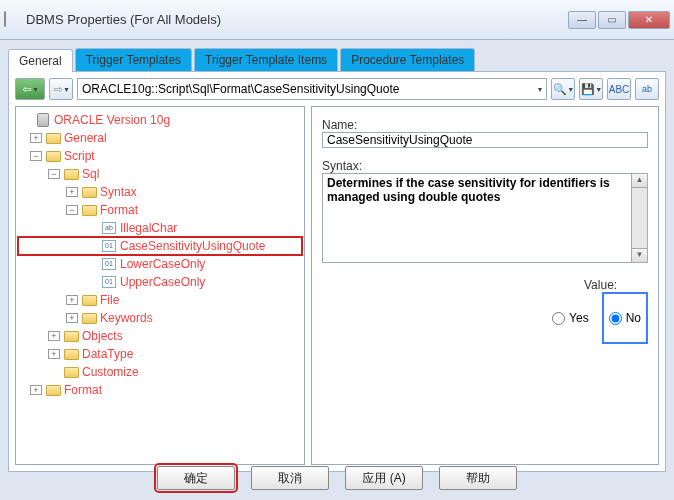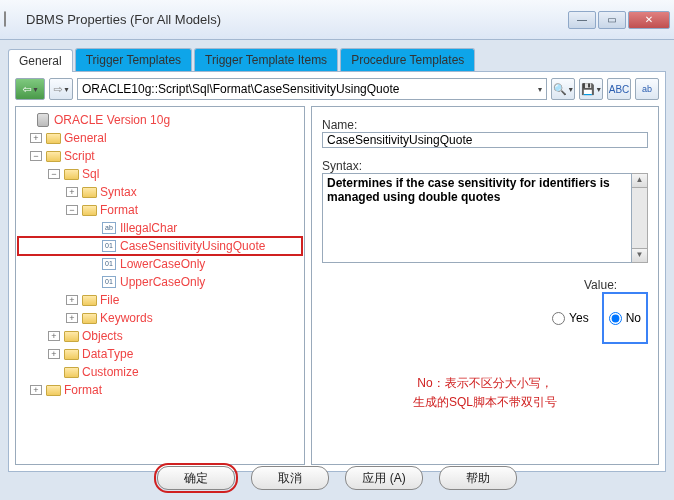--- a/index.html
+++ b/index.html
@@ -50,21 +50,21 @@
 .sb-arrow.down { border-top: 1px solid #aaa; border-bottom: none; margin-top: auto; }
 
 .radio-group { display: flex; align-items: center; gap: 13px; }
 .radio-opt { display: flex; align-items: center; gap: 4px; }
 .radio-opt input { margin: 0; }
 .no-highlight { border: 2px solid #3b82f6; padding: 17px 5px; }
 
 .annotation { color: #d02020; font-size: 15px; margin-top: 30px; line-height: 1.6; text-align: center; }
 
 .button-row { position: absolute; bottom: 10px; left: 0; right: 0; display: flex; justify-content: center; gap: 16px; }
-.dlg-btn { width: 78px; height: 24px; background: linear-gradient(#fdfdfd,#e4e4e4); border: 1px solid #888; border-radius: 11px; color: #222; }
+.dlg-btn { width: 78px; height: 24px; background: linear-gradient(#fdfdfd,#e4e4e4); border: 1px solid #888; border-radius: 2px; color: #222; }
 .dlg-btn.primary { outline: 2px solid #d02020; outline-offset: 1px; }
 
 .dd-arrow { font-size: 8px; color: #444; margin-left: 2px; }
 </style>
 </head>
 <body>
 
 <div class="titlebar">
   <span class="icon"><span class="db"></span></span>
   <span class="title">DBMS Properties (For All Models)</span>
@@ -234,24 +234,20 @@
             <label class="radio-opt">
                 <input type="radio" name="v" style="">
                 <span>Yes</span>
               </label>
             <label class="radio-opt no-highlight">
                 <input type="radio" name="v" checked="" style="">
                 <span>No</span>
               </label>
           </div>
         </div>
-        <div class="annotation">
-          <div>No：表示不区分大小写，</div>
-          <div>生成的SQL脚本不带双引号</div>
-        </div>
       </div>
     </div>
   </div>
 </div>
 
 <div class="button-row">
   <button class="dlg-btn primary">确定</button>
   <button class="dlg-btn">取消</button>
   <button class="dlg-btn">应用 (A)</button>
   <button class="dlg-btn">帮助</button>

